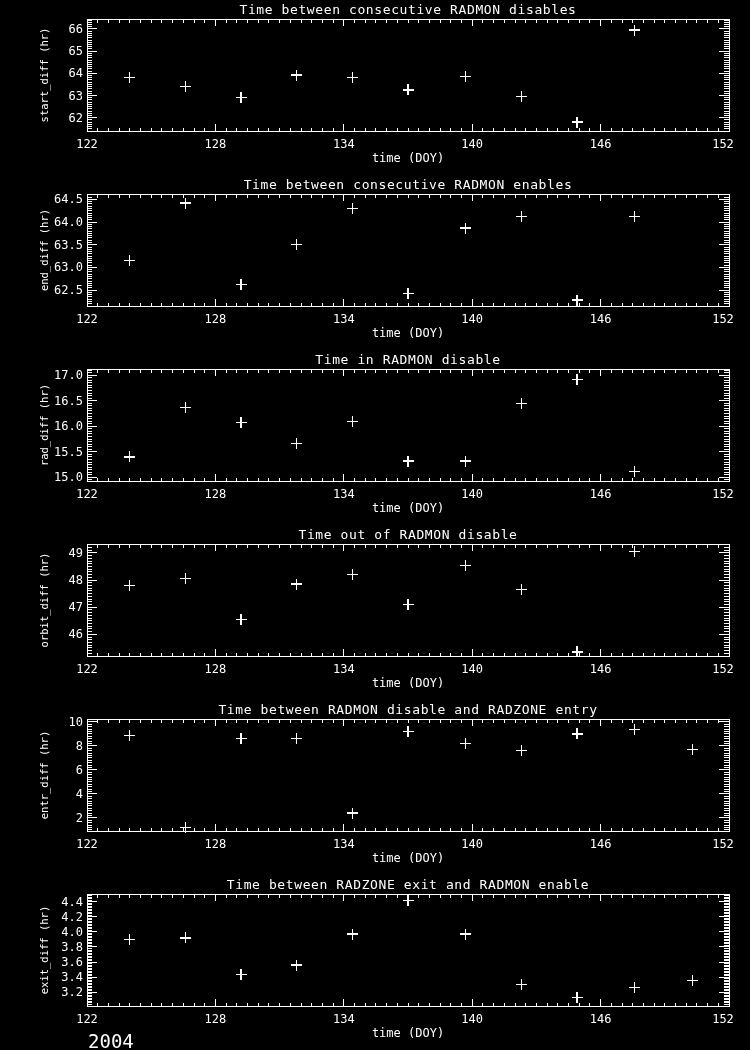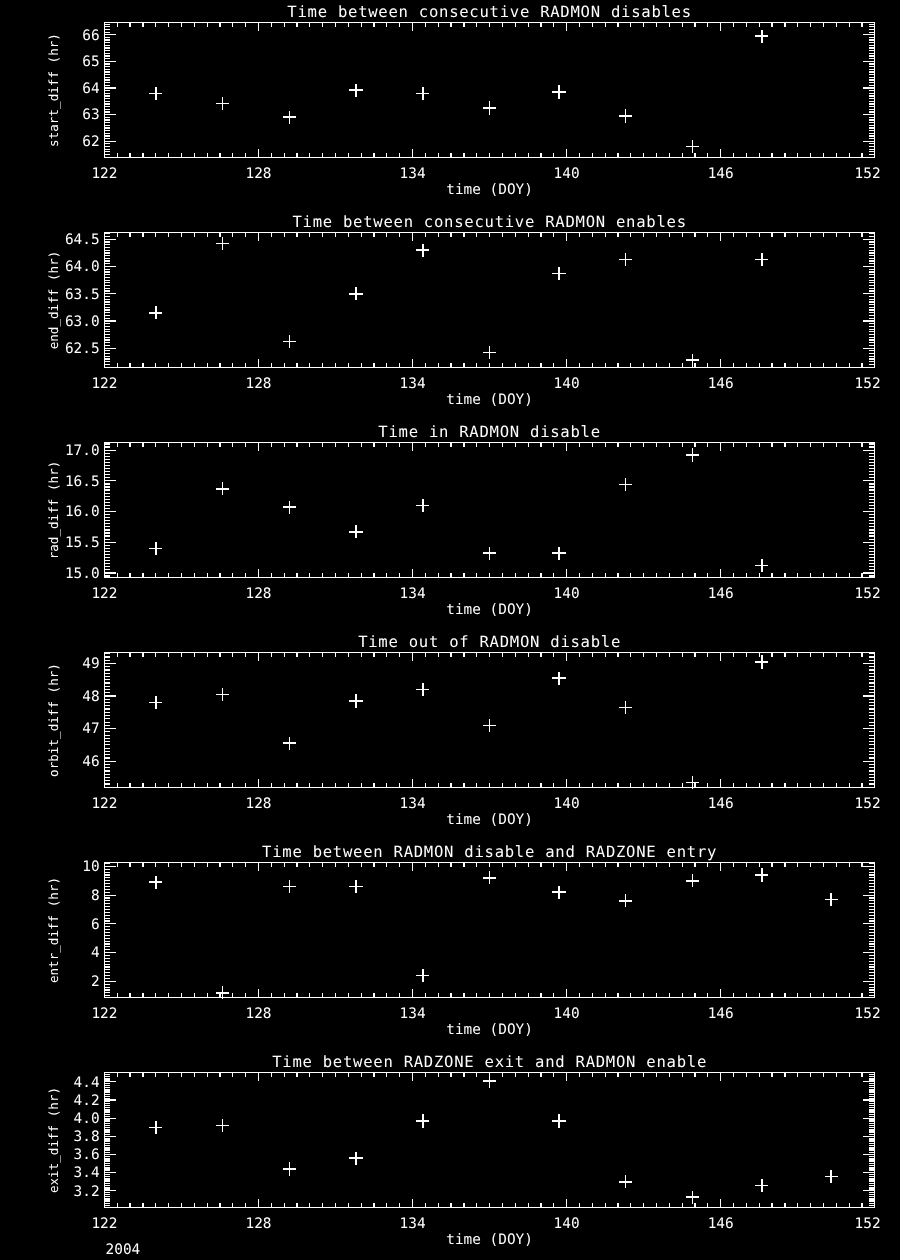--- a/index.html
+++ b/index.html
@@ -24,21 +24,21 @@
   }
   .chart-title { font-size: 13px; letter-spacing: 0.6px; }
   .tick-label  { font-size: 12px; }
   .axis-label  { font-size: 12px; }
   .y-axis-label { font-size: 10.5px; }
   #footer-year {
     position: absolute;
     left: 88px;
     top: 1034px;
     color: #ffffff;
-    font-size: 12px;
+    font-size: 19px;
     line-height: 14px;
   }
 </style>
 </head>
 <body>
 
 <div id="page">
   <div id="plots">
       <svg width="750" height="175" viewBox="0 0 750 175" style="background: rgb(0, 0, 0);">
         <rect x="87" y="19" width="642" height="112" fill="none" stroke="#ffffff" stroke-width="1" shape-rendering="crispEdges"></rect>

